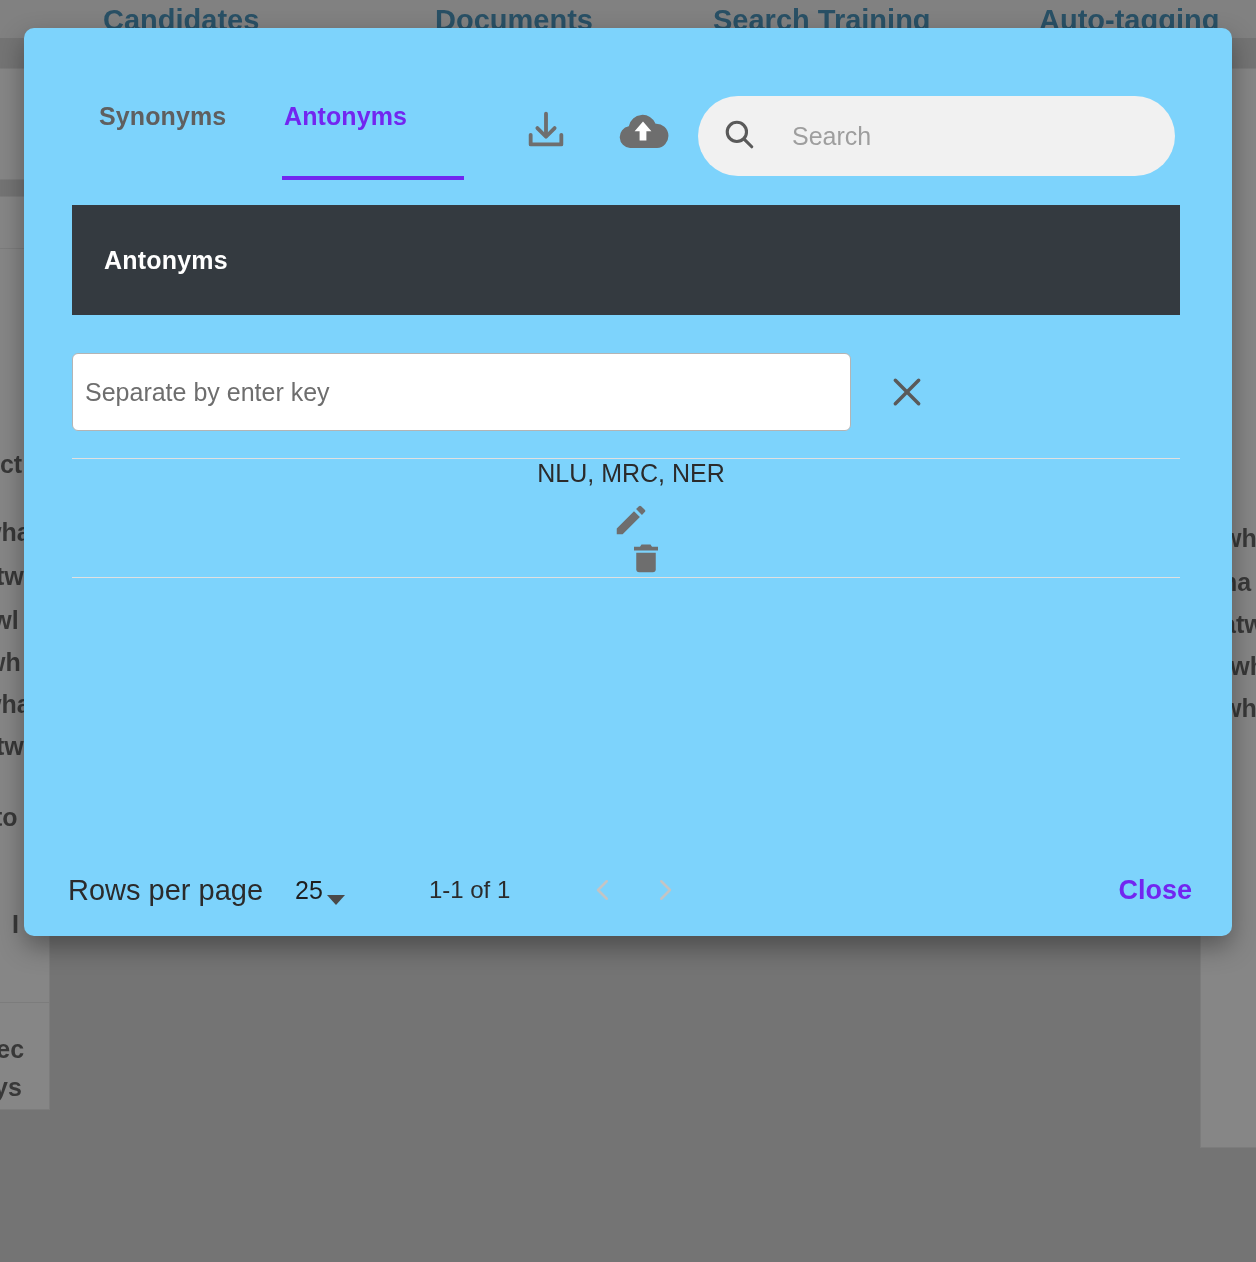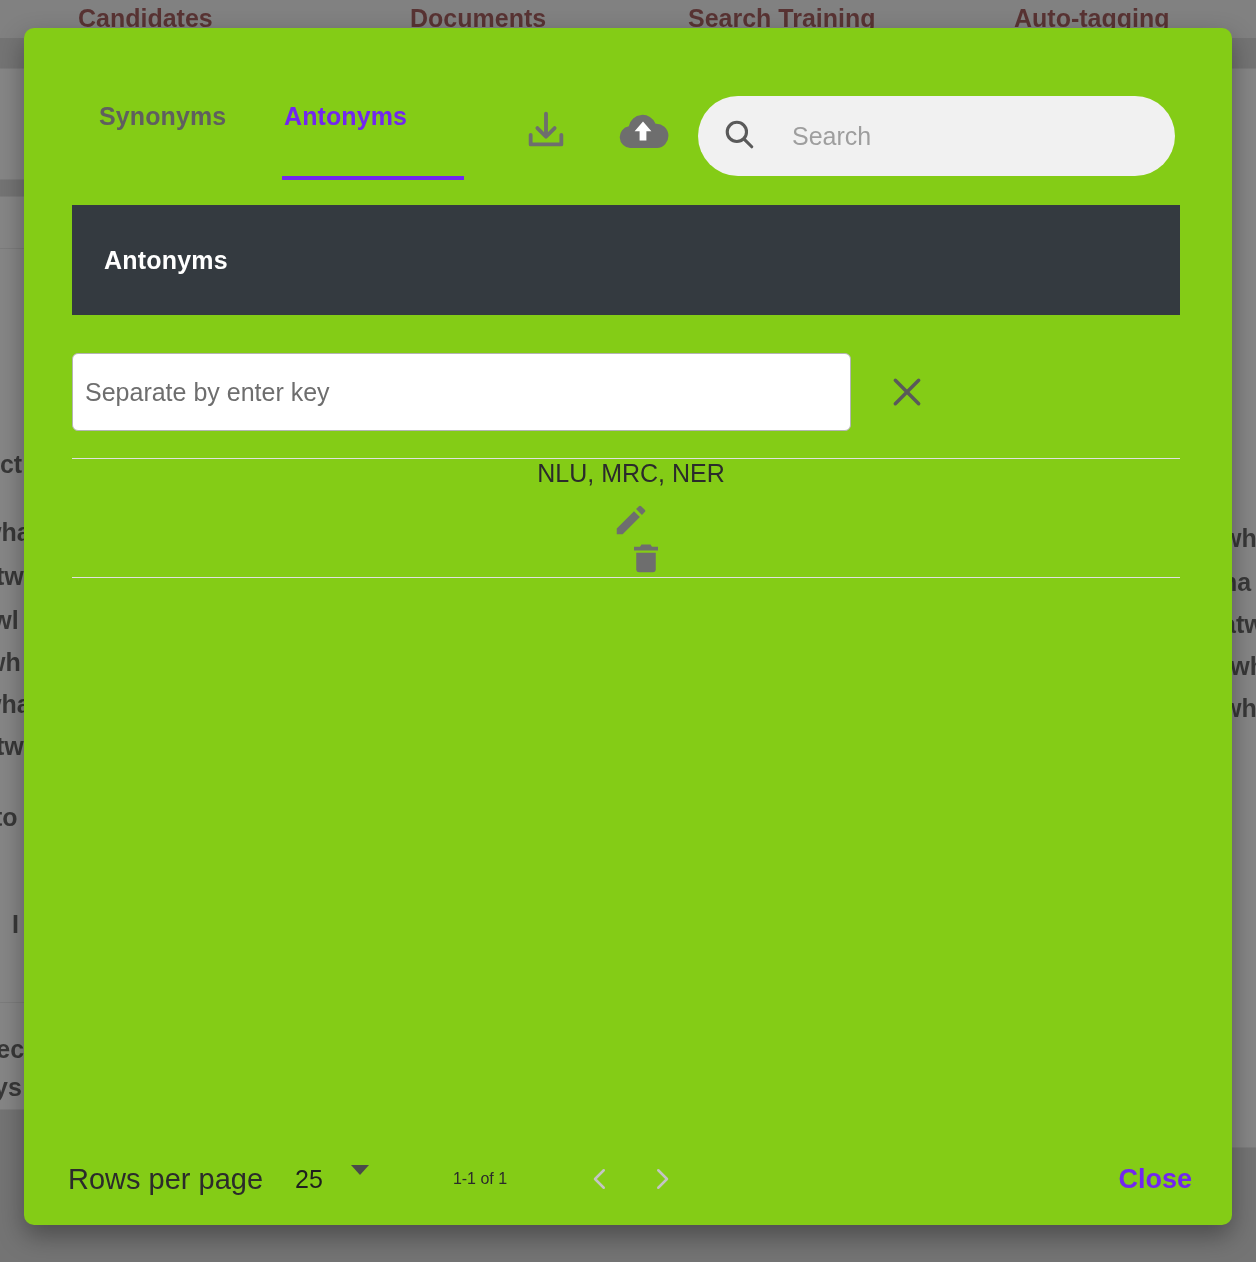--- a/index.html
+++ b/index.html
@@ -11,40 +11,40 @@
   body { position: relative; background: #6d6d6d; }
 
   
   #backdrop { position: absolute; inset: 0; background: #c9c9c9; }
   #backdrop .bg-navbar {
     position: absolute; top: 0; left: 0; width: 1256px; height: 38px;
     background: #e9e9e9;
     display: flex; align-items: center;
   }
   #backdrop .bg-navtab {
-    color: #7f1d1d; font-size: 25px; font-weight: bold;
-    position: absolute; white-space: nowrap;
+    color: #0369a1; font-size: 29px; font-weight: bold;
+    position: absolute; white-space: nowrap; margin-left: 25px;
   }
   #backdrop .bg-panel {
     position: absolute; background: #f7f7f7; border: 1px solid #dcdcdc;
   }
   #backdrop .bg-text {
     position: absolute; color: #2b2b2b; font-size: 25px; font-weight: bold;
     white-space: nowrap;
   }
   #scrim {
     position: absolute; inset: 0;
     background: rgba(64,64,64,0.62);
   }
 
   
   #modal {
     position: absolute; left: 24px; top: 28px;
-    width: 1208px; height: 1197px;
-    background: #84cc16; border-radius: 10px;
+    width: 1208px; height: 908px;
+    background: #7dd3fc; border-radius: 10px;
     box-shadow: 0 11px 26px rgba(0,0,0,0.35);
     overflow: hidden;
   }
 
   
   .toolbar { position: relative; height: 127px; }
   .tab {
     position: absolute; top: 88px; transform: translateY(-50%);
     font-size: 25px; font-weight: bold; background: none; border: 0;
     cursor: pointer; padding: 0; letter-spacing: .1px;
@@ -129,30 +129,30 @@
   .row-icon + .row-icon { margin-left: 30px; }
 
   
   .footer {
     position: absolute; left: 0; bottom: 0;
     width: 1208px; height: 92px;
     display: flex; align-items: center; padding: 0 18px 0 44px;
   }
   .footer .rpp-label { font-size: 29px; color: #2b2b2b; }
   .rpp-select {
-    display: flex; align-items: flex-start; gap: 28px;
+    display: flex; align-items: flex-end; gap: 4px;
     margin-left: 32px; background: none; border: 0; cursor: pointer;
     font-size: 25px; color: #1e1e1e; padding: 0;
     font-family: "Liberation Sans", sans-serif;
   }
   .caret {
     width: 0; height: 0; border-left: 9px solid transparent;
     border-right: 9px solid transparent; border-top: 10px solid #4a4a4a;
   }
-  .range { margin-left: 84px; font-size: 16px; color: #2b2b2b; }
+  .range { margin-left: 84px; font-size: 24px; color: #2b2b2b; }
   .pager {
     background: none; border: 0; cursor: pointer; padding: 0 16px; line-height: 0;
   }
   .pager.prev { margin-left: 62px; }
   .close-btn {
     margin-left: auto; background: none; border: 0; cursor: pointer;
     color: #7226f0; font-size: 27px; font-weight: bold; padding: 0 22px;
     font-family: "Liberation Sans", sans-serif;
   }
 </style>

